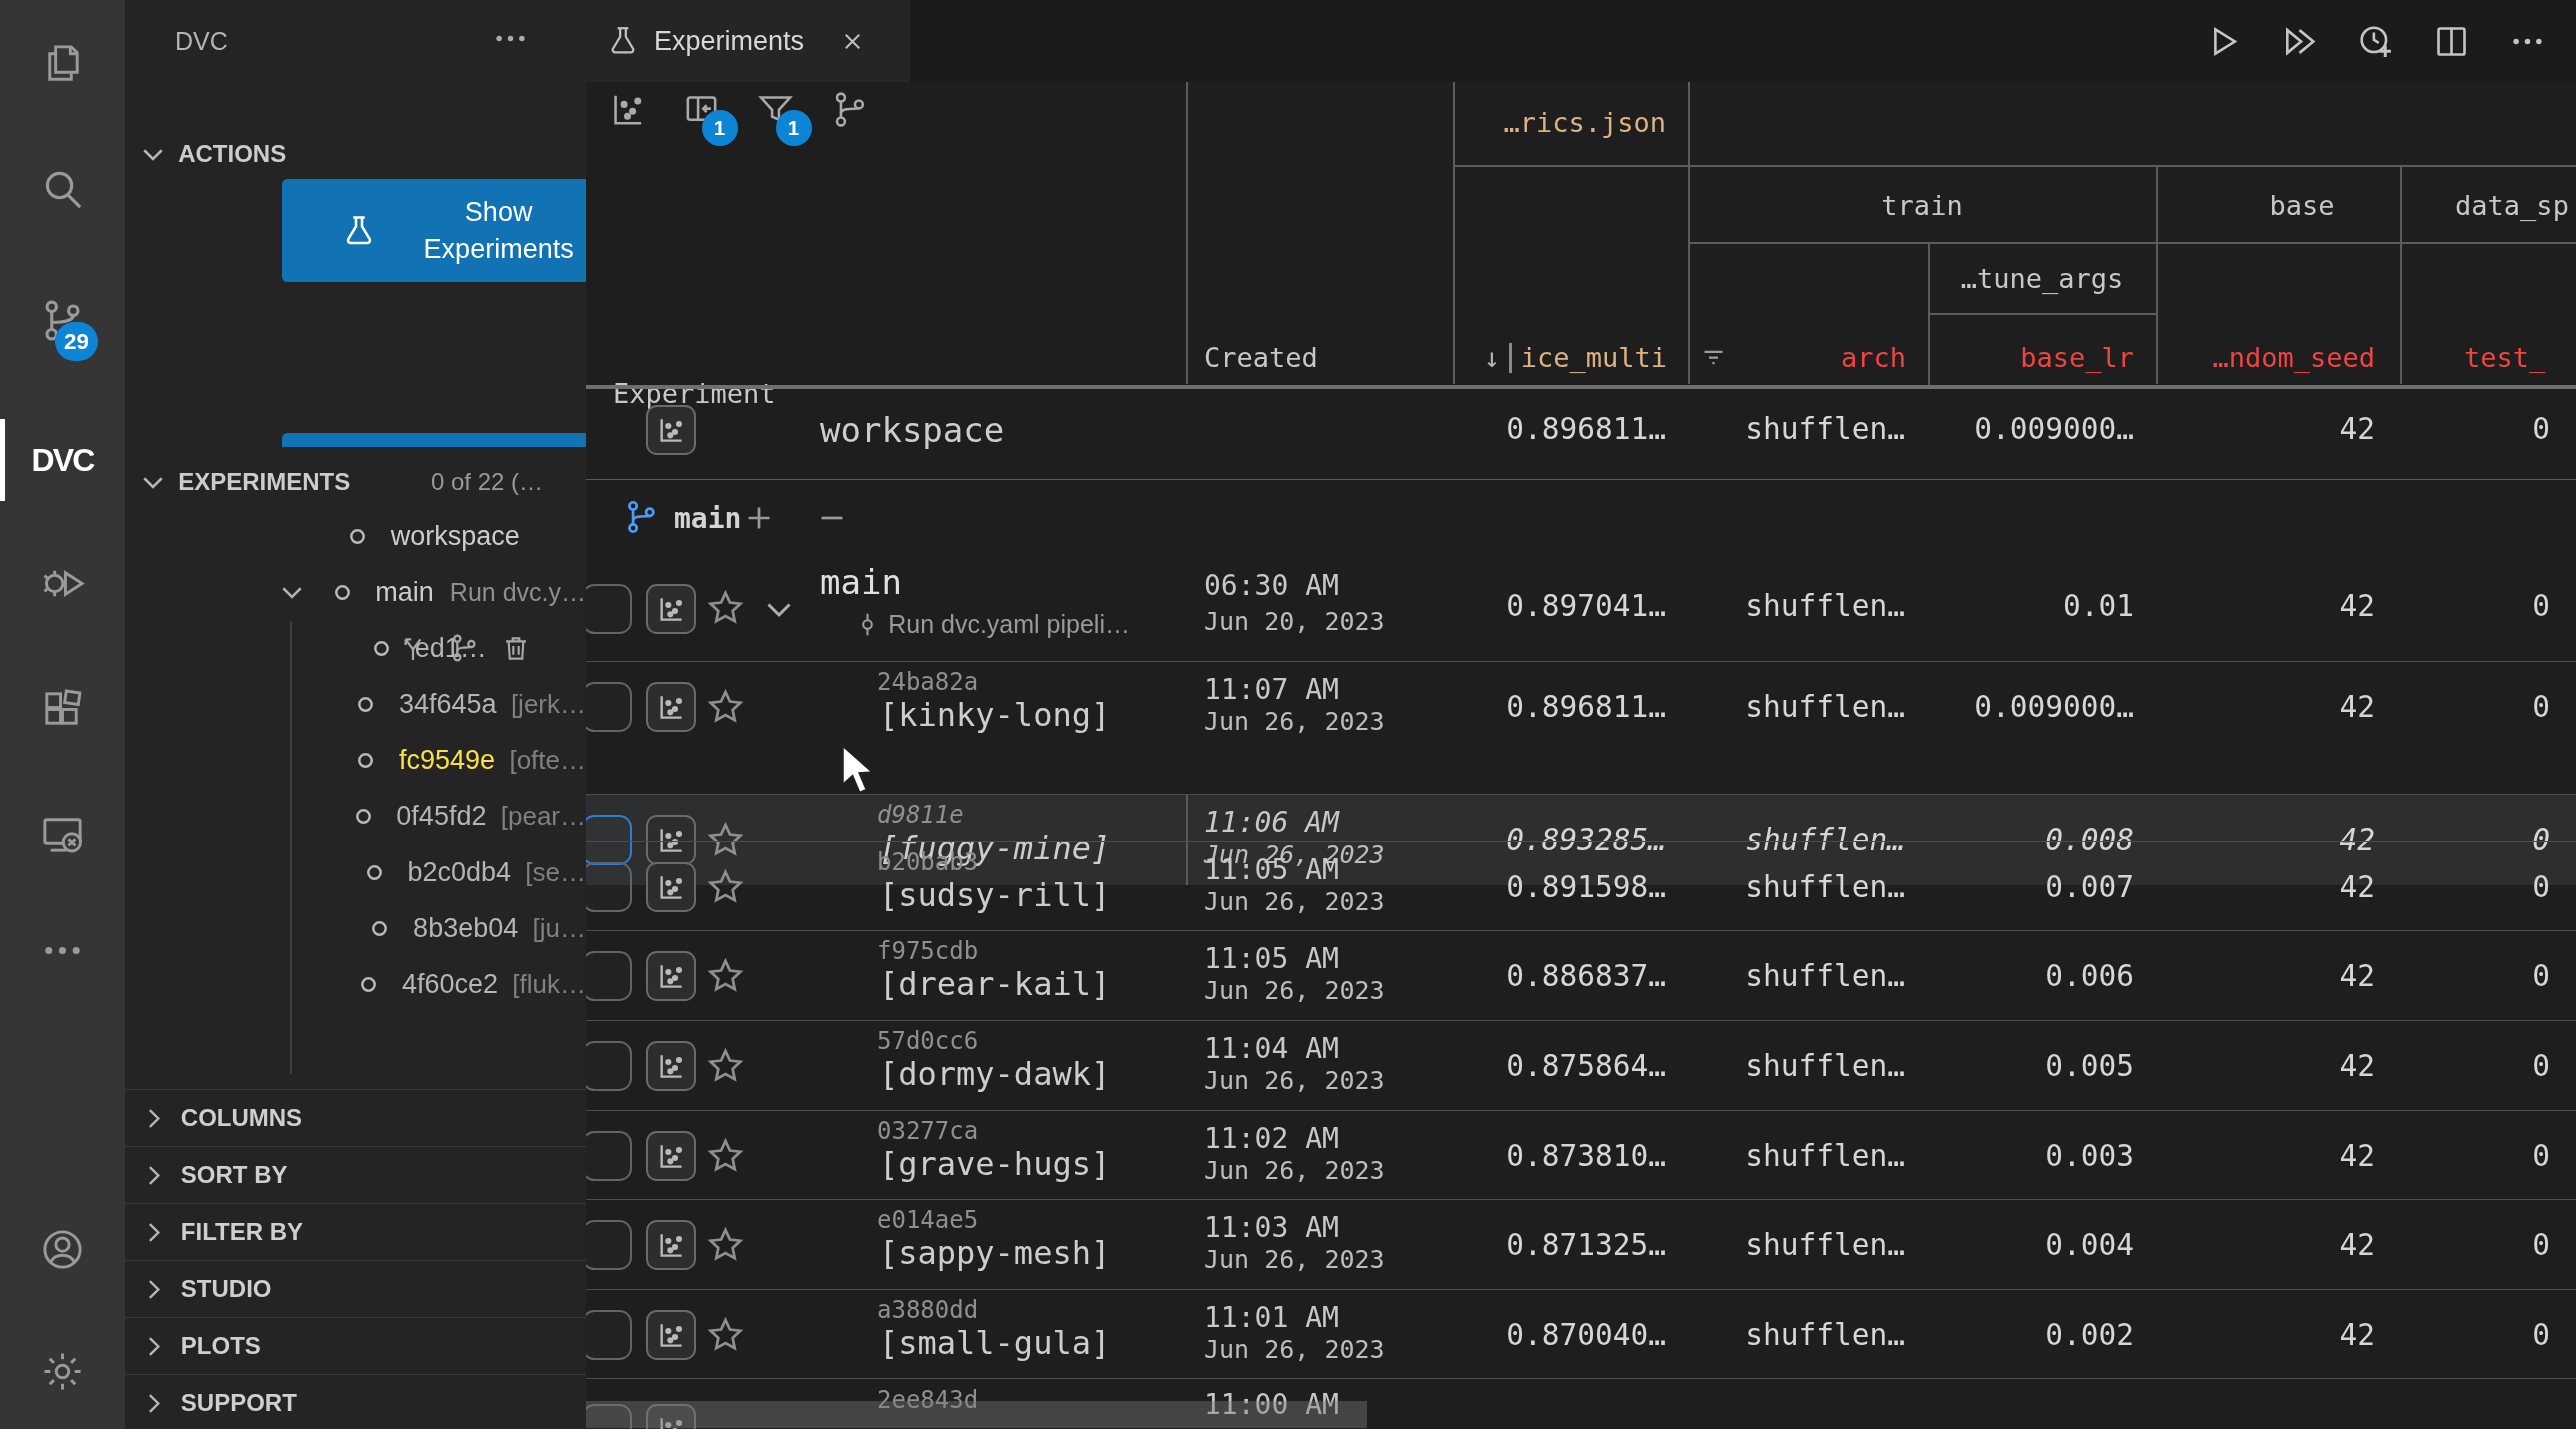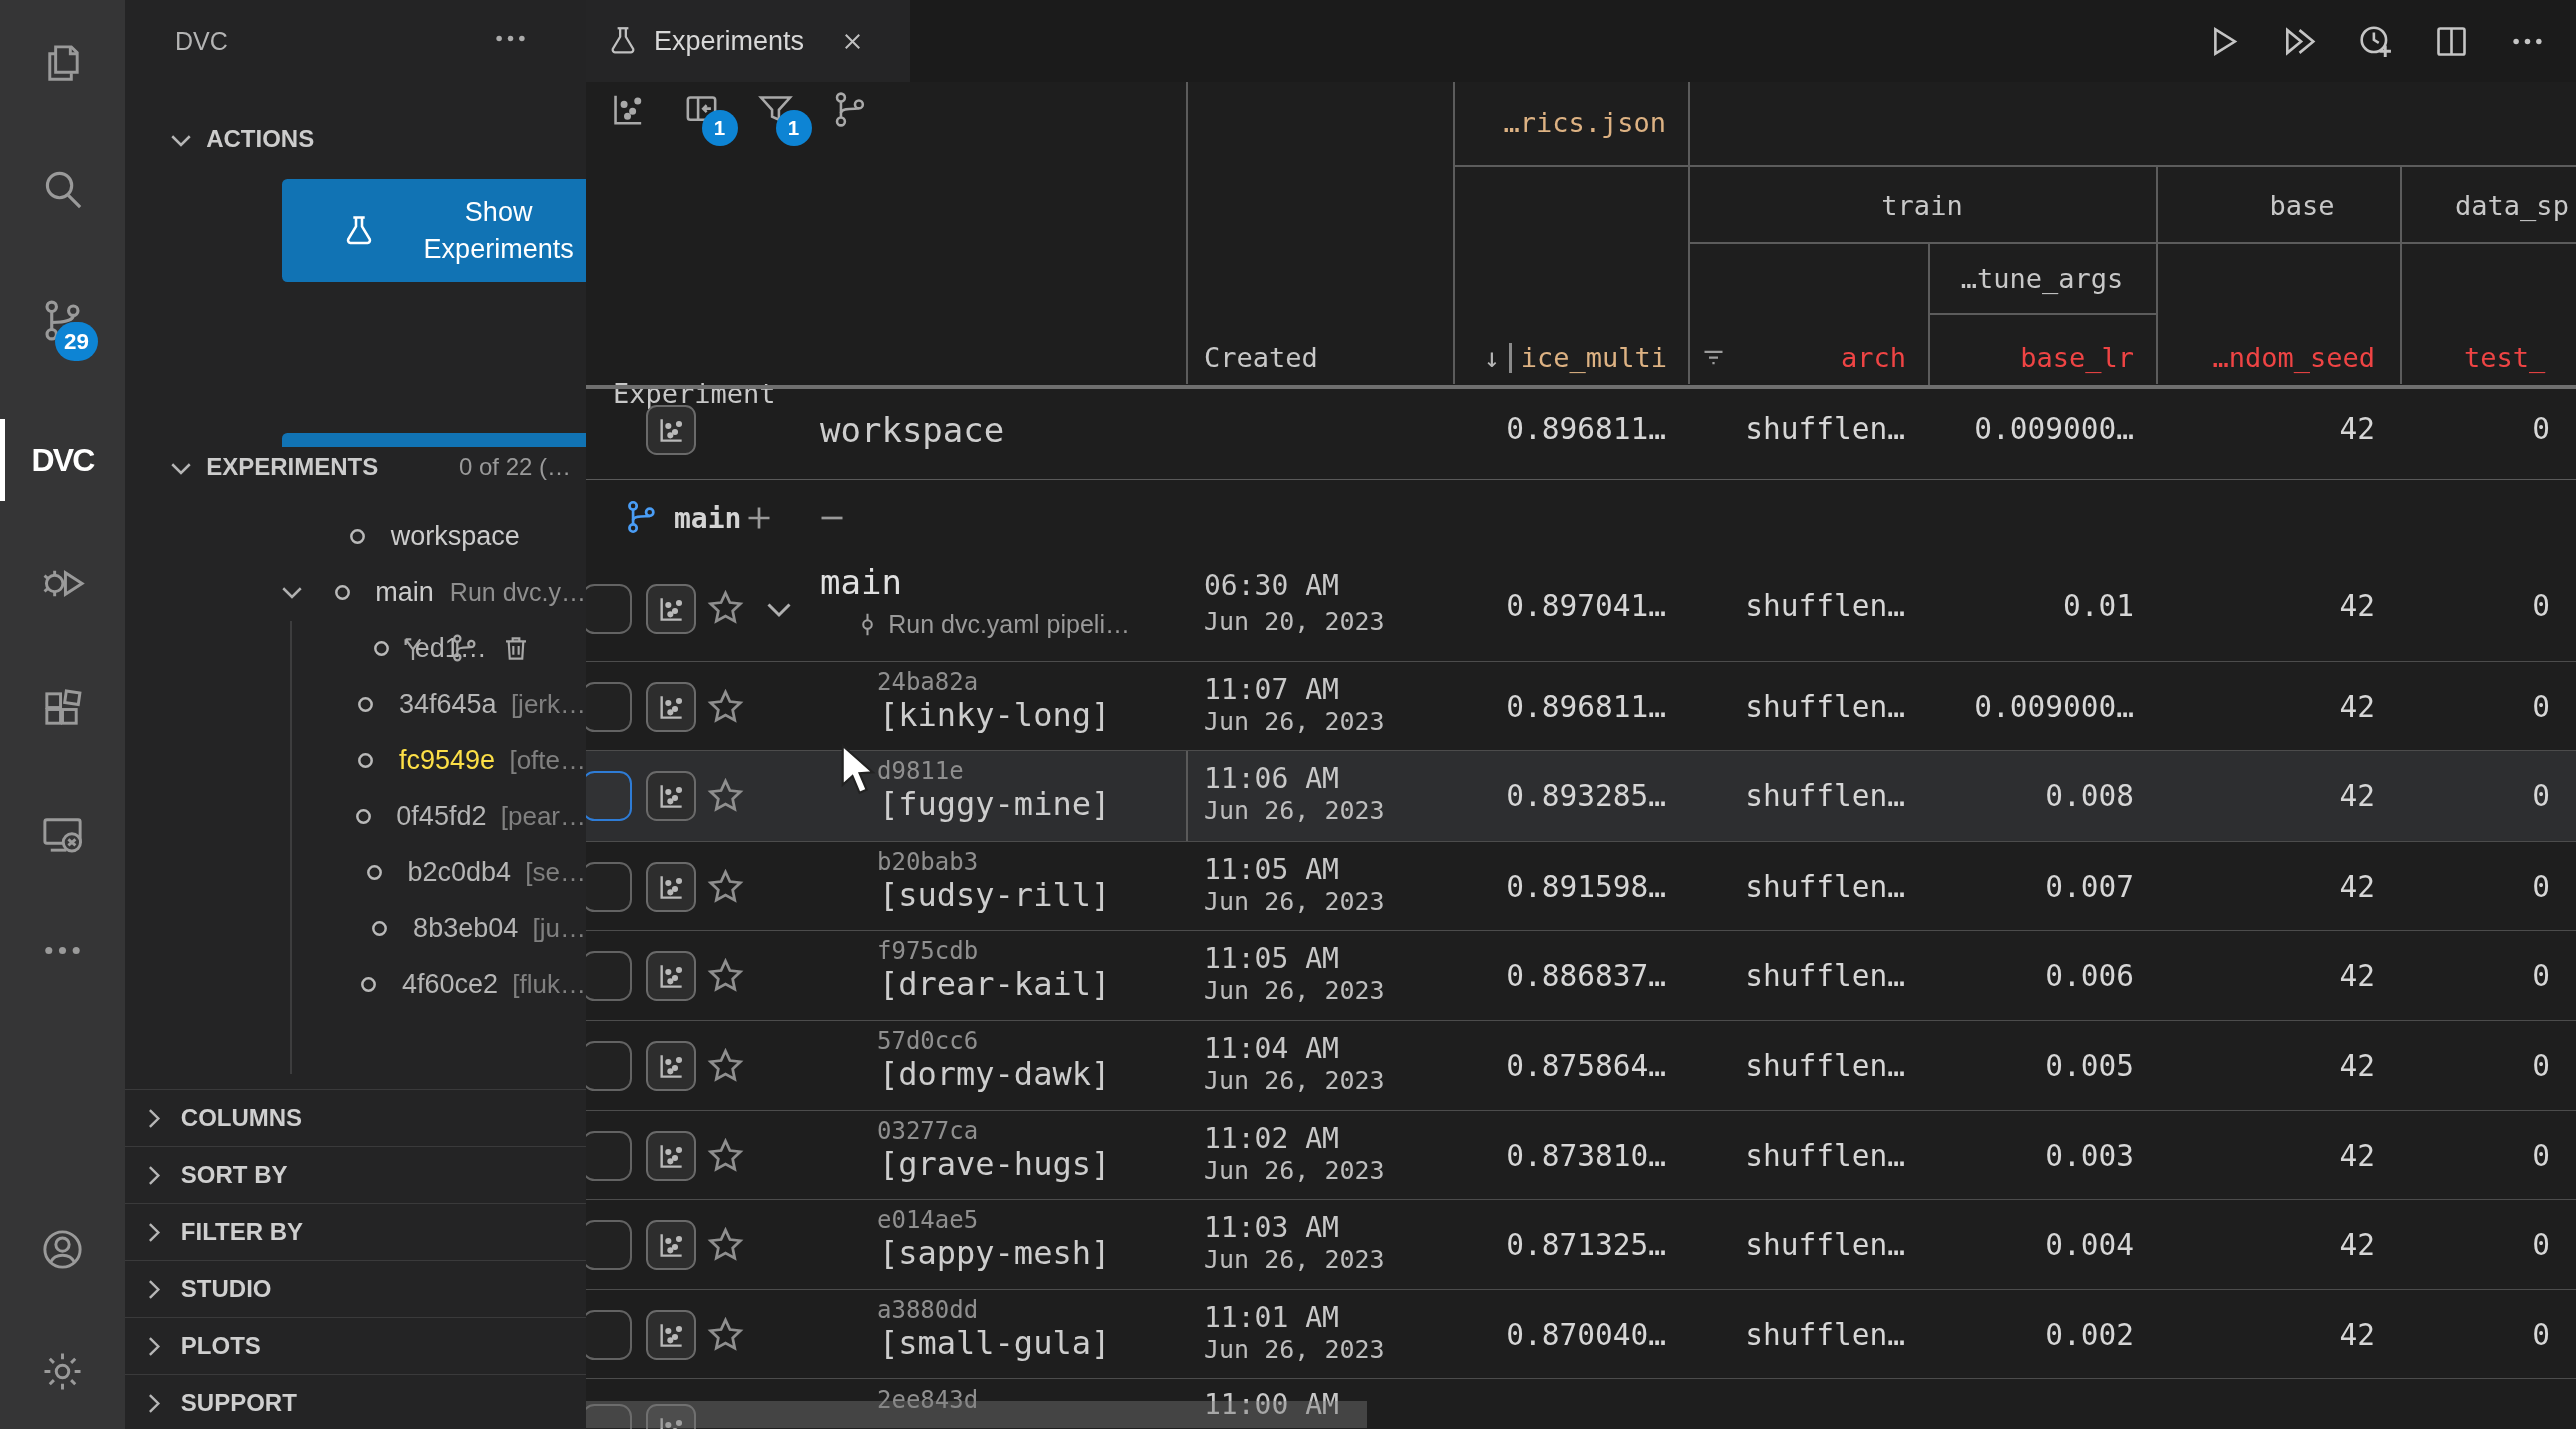--- a/index.html
+++ b/index.html
@@ -13,21 +13,21 @@
   .act-item svg{width:47px;height:47px;}
   .act-active{color:#ffffff;}
   .act-indicator{position:absolute;left:0;top:419px;width:4.5px;height:82px;background:#ffffff;}
   .dvc-logo{font-weight:bold;font-size:32px;letter-spacing:-1.8px;color:#ffffff;font-family:"Liberation Sans",sans-serif;}
   .scm-badge{position:absolute;left:55px;top:322px;min-width:43px;height:39px;border-radius:21.5px;
     background:#0d84d4;color:#fff;font-size:22.4px;font-weight:bold;display:flex;align-items:center;justify-content:center;padding:0 7.2px;box-sizing:border-box;}
   
   #sidebar{position:absolute;left:125px;top:0;width:461px;height:1429px;background:#242425;overflow:hidden;}
   .sb-title{position:absolute;left:50px;top:27px;font-size:25px;color:#b4b4b4;}
   .sb-title-menu{position:absolute;left:358px;top:16px;width:54px;height:45px;color:#ababab;display:flex;align-items:center;justify-content:center;}
-  .sb-sec-head{position:absolute;left:0;width:461px;height:57px;display:flex;color:#cccccc;font-weight:bold;font-size:24px;margin-left:28px;}
+  .sb-sec-head{position:absolute;left:0;width:461px;height:57px;display:flex;align-items:center;color:#cccccc;font-weight:bold;font-size:24px;}
   .sb-sec-head .chev{width:30px;height:30px;margin:0 10.7px 0 12.5px;color:#b6b6b6;flex:none;}
   .btn{position:absolute;left:157px;width:383px;border-radius:5.4px;background:#1173b4;color:#fff;
     display:flex;align-items:center;justify-content:center;font-size:27px;gap:14.3px;text-align:center;line-height:1.35;}
   .btn svg{width:36px;height:36px;flex:none;}
   .sb-count{position:absolute;right:43px;font-size:24px;color:#9a9a9a;font-weight:normal;}
   #tree{position:absolute;left:0;top:508px;width:461px;}
   .tree-row{height:56px;display:flex;align-items:center;color:#cccccc;font-size:27px;position:relative;}
   .tree-row .twist{width:30px;height:30px;color:#b0b0b0;flex:none;}
   .tree-row .circ{width:27px;height:27px;color:#b9b9b9;flex:none;margin-right:19.7px;}
   .tree-desc{color:#8f8f8f;margin-left:16px;font-size:25px;white-space:nowrap;}
@@ -592,21 +592,21 @@
       <div class="rhash mono" style="top:6.3px">24ba82a</div>
       <div class="rname mono" style="top:34px">[kinky-long]</div>
       <div class="rtime mono" style="top:10.7px">11:07 AM</div>
       <div class="rdate mono" style="top:45px">Jun 26, 2023</div>
         <div class="val mono v-metric " style="top:28px">0.896811…</div>
   <div class="val mono v-arch" style="top:28px">shufflen…</div>
   <div class="val mono v-lr " style="top:28px">0.009000…</div>
   <div class="val mono v-seed" style="top:28px">42</div>
   <div class="val mono v-test" style="top:28px">0</div>
       </div>
-      <div class="trow bordered selected" style="top: 750px; height: 90px;">
+      <div class="trow bordered selected" style="top: 794px; height: 90px; font-style: italic;">
         <div class="cbox sel" style="top:19.7px"></div>
       <div class="plotbtn" style="top:19.7px">
           <svg viewBox="0 0 24 24" fill="none" stroke="currentColor" stroke-width="1.8">
             <path d="M5 4v16h15"></path>
             <circle cx="10" cy="9" r="1.4" fill="currentColor"></circle>
             <circle cx="15" cy="13.5" r="1.4" fill="currentColor"></circle>
             <circle cx="18" cy="7.5" r="1.4" fill="currentColor"></circle>
             <circle cx="11.5" cy="16" r="1.4" fill="currentColor"></circle>
           </svg>
         </div>

